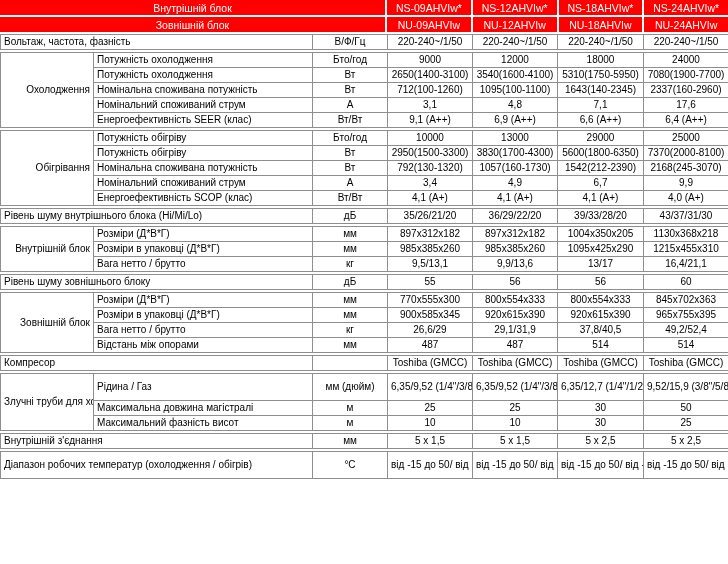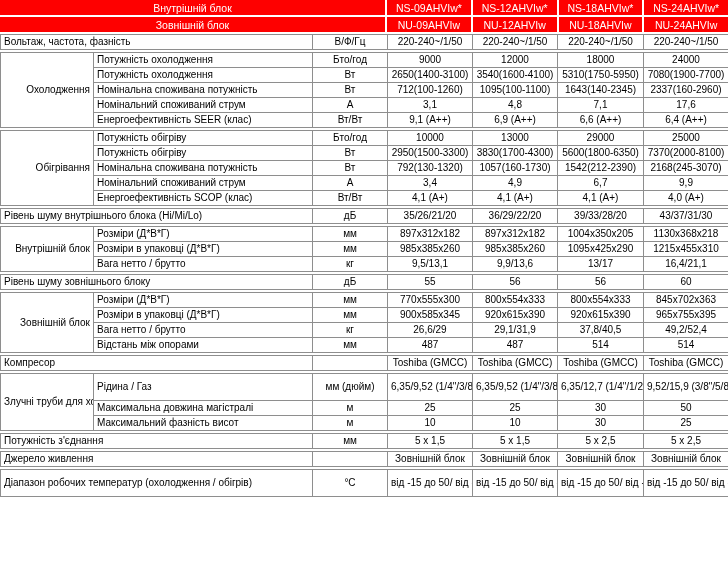--- a/index.html
+++ b/index.html
@@ -361,47 +361,26 @@
           <col style="width: 93px;">
           <col style="width: 219px;">
           <col style="width: 75px;">
           <col style="width: 85px;">
           <col style="width: 85px;">
           <col style="width: 86px;">
           <col style="width: 85px;">
         </colgroup>
         <tbody>
           <tr>
-            <td class="p" colspan="2">Потужність з'єднання</td>
+            <td class="p" colspan="2">Внутрішній з'єднання</td>
             <td class="u">мм</td>
             <td class="v">5 х 1,5</td>
             <td class="v">5 х 1,5</td>
             <td class="v">5 х 2,5</td>
             <td class="v">5 х 2,5</td>
-          </tr>
-        </tbody>
-      </table>
-      <table class="blk">
-        <colgroup>
-          <col style="width: 93px;">
-          <col style="width: 219px;">
-          <col style="width: 75px;">
-          <col style="width: 85px;">
-          <col style="width: 85px;">
-          <col style="width: 86px;">
-          <col style="width: 85px;">
-        </colgroup>
-        <tbody>
-          <tr>
-            <td class="p" colspan="2">Джерело живлення</td>
-            <td class="u"></td>
-            <td class="v">Зовнішній блок</td>
-            <td class="v">Зовнішній блок</td>
-            <td class="v">Зовнішній блок</td>
-            <td class="v">Зовнішній блок</td>
           </tr>
         </tbody>
       </table>
       <table class="blk">
         <colgroup>
           <col style="width: 93px;">
           <col style="width: 219px;">
           <col style="width: 75px;">
           <col style="width: 85px;">
           <col style="width: 85px;">

